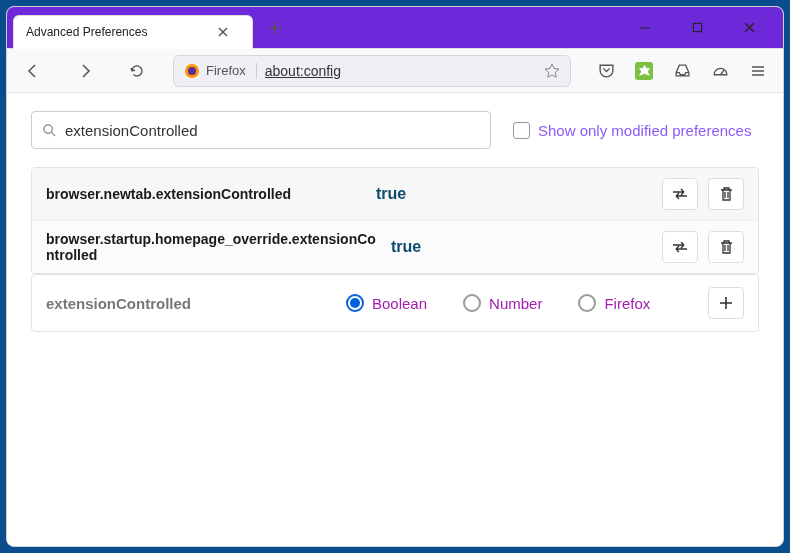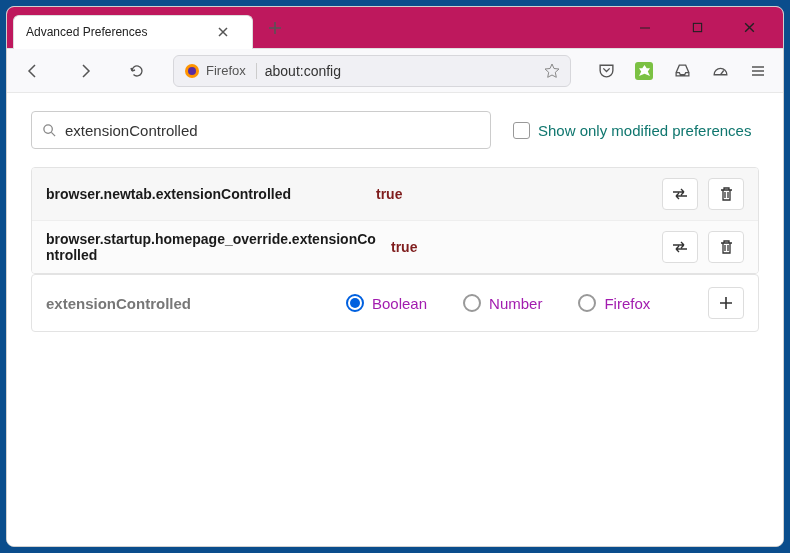--- a/index.html
+++ b/index.html
@@ -1,53 +1,53 @@
 <!DOCTYPE html>
 <html><head>
 <meta charset="utf-8">
 <style>
 * { margin: 0; padding: 0; box-sizing: border-box; font-family: -apple-system, BlinkMacSystemFont, "Segoe UI", Arial, sans-serif; }
 body { width: 790px; height: 553px; background: #0a4d8c; display: flex; align-items: flex-start; justify-content: center; padding: 6px; }
 .window { width: 100%; height: 100%; background: #fff; border-radius: 8px; overflow: hidden; display: flex; flex-direction: column; border: 1px solid #d0d0d0; }
 
 
-.titlebar { height: 42px; background: #be185d; display: flex; align-items: center; padding: 0 6px; border-bottom: 1px solid #e0e0e0; }
+.titlebar { height: 42px; background: #6d28d9; display: flex; align-items: center; padding: 0 6px; border-bottom: 1px solid #e0e0e0; }
 .tab { background: #fff; border-radius: 6px 6px 0 0; height: 34px; margin-top: 8px; padding: 0 12px; display: flex; align-items: center; gap: 70px; min-width: 240px; border: 1px solid #ddd; border-bottom: none; }
 .tab-title { font-size: 12px; color: #222; }
 .tab-close { color: #555; cursor: pointer; font-size: 14px; line-height: 1; }
 .newtab-btn { width: 28px; height: 28px; display: flex; align-items: center; justify-content: center; margin-left: 8px; color: #555; cursor: pointer; border-radius: 4px; }
 .window-controls { margin-left: auto; display: flex; gap: 12px; padding-right: 8px; }
 .win-btn { width: 40px; height: 30px; display: flex; align-items: center; justify-content: center; color: #222; cursor: pointer; }
 
 
 .toolbar { height: 44px; background: #f9f9fb; display: flex; align-items: center; padding: 0 10px; gap: 20px; border-bottom: 1px solid #e8e8e8; }
 .nav-btn { width: 32px; height: 32px; display: flex; align-items: center; justify-content: center; color: #555; cursor: pointer; border-radius: 4px; }
 .urlbar { flex: 1; height: 32px; background: #f0f0f4; border: 1px solid #d7d7db; border-radius: 6px; display: flex; align-items: center; padding: 0 10px; gap: 8px; }
 .urlbar .identity { display: flex; align-items: center; gap: 6px; font-size: 13px; color: #555; border-right: 1px solid #ccc; padding-right: 10px; }
-.urlbar input { flex: 1; border: none; background: transparent; font-size: 14px; color: #333; outline: none; }
+.urlbar input { flex: 1; border: none; background: transparent; font-size: 14px; color: #333; outline: none; text-decoration: underline; }
 .urlbar-star { color: #888; cursor: pointer; }
 .toolbar-icons { display: flex; gap: 8px; align-items: center; }
 .toolbar-icon { width: 30px; height: 30px; display: flex; align-items: center; justify-content: center; color: #555; cursor: pointer; border-radius: 4px; }
 .green-icon { background: #7bc143; border-radius: 3px; width: 18px; height: 18px; display: flex; align-items: center; justify-content: center; }
 
 
 .content { flex: 1; background: #fff; padding: 18px 24px; overflow: auto; }
 .search-row { display: flex; align-items: center; gap: 22px; margin-bottom: 18px; }
 .search-box { flex: 1; max-width: 460px; height: 38px; border: 1px solid #ccc; border-radius: 4px; display: flex; align-items: center; padding: 0 10px; gap: 8px; }
 .search-box input { flex: 1; border: none; outline: none; font-size: 15px; color: #333; }
 .search-box .sicon { color: #888; }
-.chk-wrap { display: flex; align-items: center; gap: 8px; font-size: 15px; color: #0f766e; }
+.chk-wrap { display: flex; align-items: center; gap: 8px; font-size: 15px; color: #8b5cf6; }
 .chk { width: 17px; height: 17px; border: 1px solid #999; border-radius: 3px; cursor: pointer; }
 
 .pref-block { border: 1px solid #e3e3e3; border-radius: 4px; margin-bottom: 0; overflow: hidden; }
 .pref-row { display: flex; align-items: center; padding: 10px 14px; background: #f7f7f7; }
 .pref-row.light { background: #fbfbfb; gap: 15px; }
 .pref-row + .pref-row { border-top: 1px solid #eee; }
 .pref-name { flex: 0 0 330px; font-size: 14px; font-weight: 700; color: #1a1a1a; word-break: break-word; }
-.pref-value { flex: 1; font-size: 14px; font-weight: 700; color: #7f1d1d; padding-left: 0; }
+.pref-value { flex: 1; font-size: 16px; font-weight: 700; color: #0c4a6e; padding-left: 0; }
 .pref-actions { display: flex; gap: 10px; }
 .action-btn { width: 36px; height: 32px; border: 1px solid #ddd; border-radius: 4px; background: #fff; display: flex; align-items: center; justify-content: center; cursor: pointer; color: #333; }
 
 .new-row { border: 1px solid #e3e3e3; border-radius: 4px; display: flex; align-items: center; padding: 12px 14px; }
 .new-name { flex: 0 0 300px; font-size: 15px; font-weight: 700; color: #777; }
 .radio-group { flex: 1; display: flex; gap: 36px; align-items: center; }
 .radio-item { display: flex; align-items: center; gap: 8px; font-size: 15px; color: #a21caf; cursor: pointer; }
 .radio { width: 18px; height: 18px; border: 2px solid #999; border-radius: 50%; display: flex; align-items: center; justify-content: center; }
 .radio.checked { border-color: #0060df; }
 .radio.checked::after { content: ""; width: 10px; height: 10px; background: #0060df; border-radius: 50%; }

